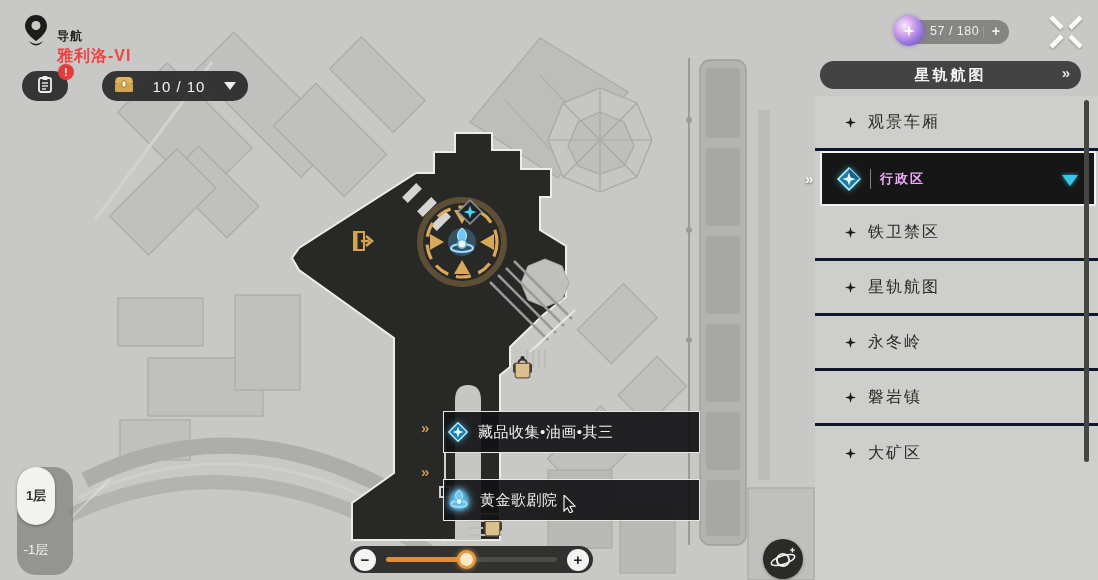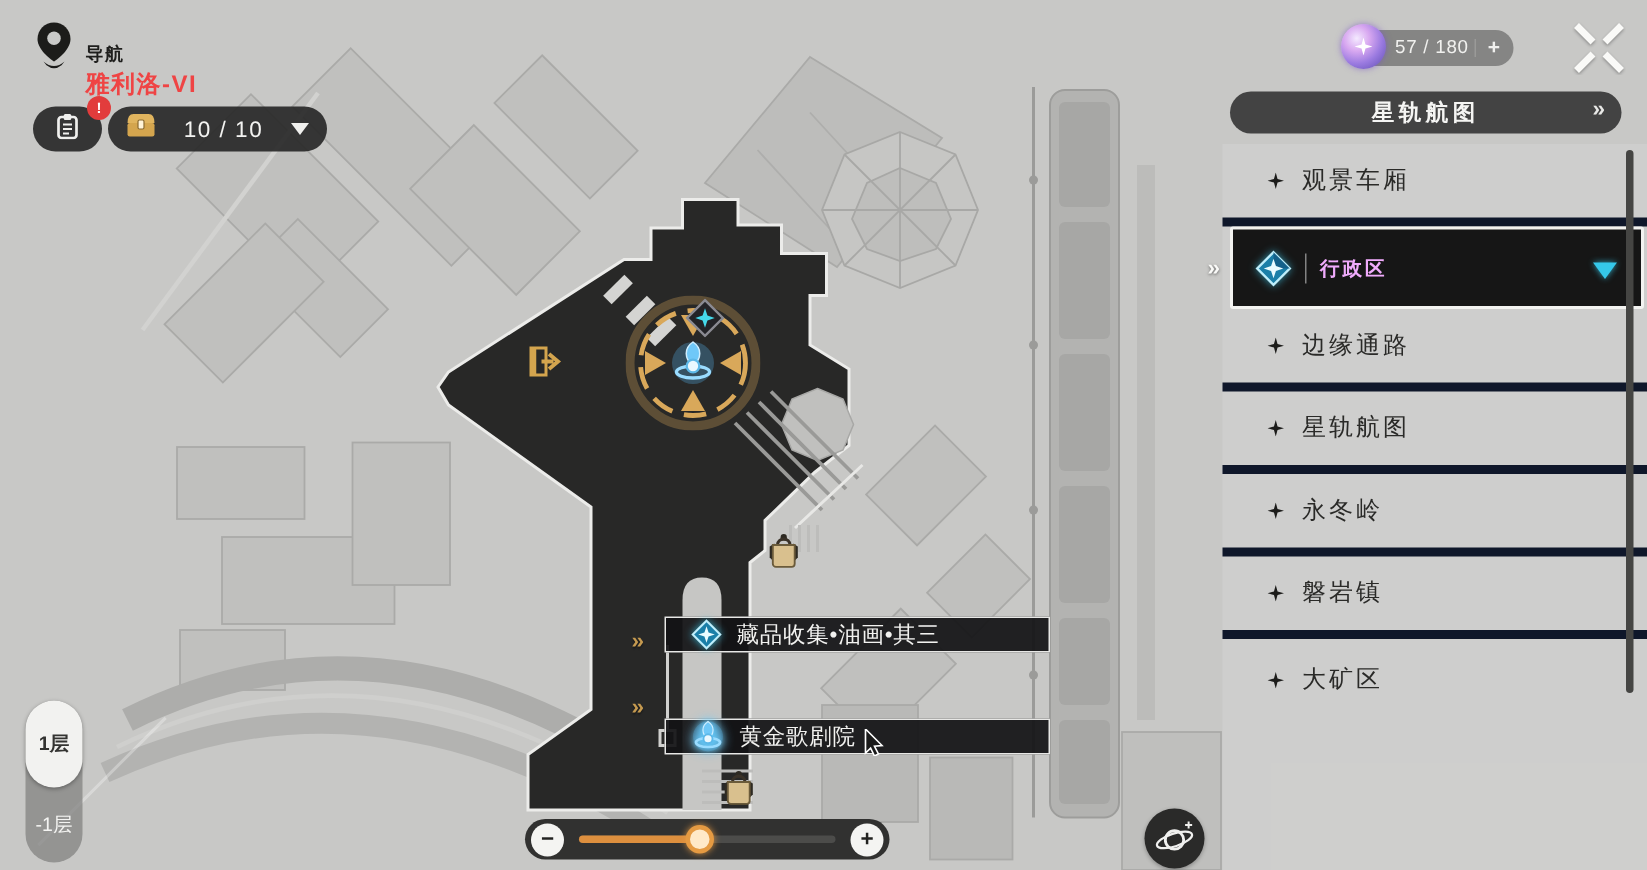--- a/index.html
+++ b/index.html
@@ -15,59 +15,59 @@
   
   .nav-head{left:24px;top:14px;display:flex;gap:9px;align-items:flex-start;}
   .nav-texts{display:flex;flex-direction:column;gap:1px;padding-top:1px;}
   .nav-small{font-size:12px;font-weight:bold;color:#1f1f1d;letter-spacing:1px;margin-top:13px;}
   .nav-world{font-size:16px;font-weight:bold;color:#ef4444;letter-spacing:1px;}
   
   .pill{background:rgba(40,40,40,.92);border-radius:15px;display:flex;align-items:center;color:#f2f2f0;}
   .tracker-btn{left:22px;top:71px;width:46px;height:30px;justify-content:center;}
   .badge{position:absolute;right:-6px;top:-7px;width:16px;height:16px;border-radius:50%;
          background:#e23c3c;color:#fff;font-size:10px;font-weight:bold;display:flex;align-items:center;justify-content:center;}
-  .chest-pill{left:72px;top:71px;width:146px;height:30px;padding:0 12px;box-sizing:border-box;gap:8px;}
+  .chest-pill{left:102px;top:71px;width:146px;height:30px;padding:0 12px;box-sizing:border-box;gap:8px;}
   .chest-count{font-size:15px;letter-spacing:1px;color:#f3f3f1;flex:1;text-align:center;}
   .tri-down{width:0;height:0;border-left:6px solid transparent;border-right:6px solid transparent;border-top:8px solid #f0f0ee;}
   
   .stamina-pill{left:897px;top:20px;width:112px;height:24px;border-radius:12px;background:rgba(78,78,78,.55);}
   .orb{position:absolute;left:-3px;top:-4px;width:30px;height:30px;border-radius:50%;
        background:radial-gradient(circle at 35% 32%,#f4eaff 0%,#d8a8f0 30%,#9a7ae0 60%,#5a4aae 100%);
        box-shadow:0 0 4px rgba(120,80,200,.6);display:flex;align-items:center;justify-content:center;}
   .stamina-text{position:absolute;left:33px;top:4px;font-size:12.5px;color:#f0f0ee;letter-spacing:.5px;}
   .stamina-div{position:absolute;right:25px;top:6px;width:1px;height:12px;background:#9a9a98;}
   .stamina-plus{position:absolute;right:9px;top:3px;font-size:14px;color:#f0f0ee;font-weight:bold;}
   .close-btn{left:1048px;top:14px;width:36px;height:36px;cursor:pointer;}
   
   .map-chart-btn{left:820px;top:61px;width:261px;height:28px;border-radius:14px;background:rgba(52,52,52,.9);
       display:flex;align-items:center;justify-content:center;color:#f5f5f3;font-size:15px;font-weight:bold;letter-spacing:3px;}
   .map-chart-chevron{position:absolute;right:13px;top:3px;font-size:15px;letter-spacing:-2px;color:#e8e8e6;font-weight:bold;}
   .side-panel{left:815px;top:96px;width:283px;height:484px;background:rgba(207,207,205,.95);}
   .region-row{position:relative;height:55px;display:flex;align-items:center;padding-left:30px;box-sizing:border-box;
-      border-bottom:6px solid #0f172a;cursor:pointer;}
+      border-bottom:3px solid #0f172a;cursor:pointer;}
   .bullet{width:11px;height:11px;margin-right:12px;display:inline-flex;}
   .region-label{font-size:16px;color:#2a2a28;letter-spacing:2px;}
   .region-row.selected{background:#161616;border:2px solid #f2f2f0;border-radius:2px;margin:0 2px 0 5px;height:55px;padding-left:14px;}
   .region-row.selected .region-label{color:#f0abfc;font-weight:bold;font-size:13px;}
   .sel-arrow{position:absolute;left:-17px;top:17px;color:#fafaf8;font-size:15px;font-weight:bold;letter-spacing:-2px;
       text-shadow:0 1px 2px rgba(0,0,0,.5);}
   .anchor-diamond{width:26px;height:26px;margin-right:8px;filter:drop-shadow(0 0 3px rgba(60,200,234,.7));}
   .sel-divider{width:1px;height:20px;background:rgba(240,240,240,.5);margin-right:9px;}
   .cyan-chevron{position:absolute;right:16px;top:22px;width:0;height:0;border-left:8px solid transparent;
       border-right:8px solid transparent;border-top:11px solid #35c8ea;filter:drop-shadow(0 0 2px rgba(53,200,234,.8));}
   .scroll-thumb{left:1084px;top:100px;width:5px;height:362px;border-radius:3px;background:#454543;}
   
-  .poi-label{position:absolute;left:443px;width:257px;height:24px;background:rgba(19,19,21,.93);
-      border:1.5px solid #e8e8e6;display:flex;align-items:center;gap:9px;padding:0 16px;box-sizing:border-box;cursor:pointer;}
+  .poi-label{position:absolute;left:443px;width:257px;height:42px;background:rgba(19,19,21,.93);
+      border:1.5px solid #e8e8e6;display:flex;align-items:center;gap:9px;padding:0 3px;box-sizing:border-box;cursor:pointer;}
   .poi-text{font-size:15px;color:#f2f2f0;letter-spacing:.5px;white-space:nowrap;}
   .gold-chevron{position:absolute;color:#c59a50;font-size:15px;font-weight:bold;letter-spacing:-2px;
       text-shadow:0 1px 1px rgba(0,0,0,.35);}
   .anchor-glyph{display:inline-flex;filter:drop-shadow(0 0 4px #54c4f4) drop-shadow(0 0 2px #8ad8ff);}
   
-  .floor-pill{left:17px;top:467px;width:38px;height:108px;border-radius:19px;background:rgba(128,128,126,.72);}
+  .floor-pill{left:17px;top:467px;width:56px;height:108px;border-radius:19px;background:rgba(128,128,126,.72);}
   .floor-current{position:absolute;left:0;top:0;width:38px;height:58px;border-radius:19px;background:#f2f2f0;
       box-shadow:0 1px 3px rgba(0,0,0,.35);display:flex;align-items:center;justify-content:center;
       font-size:13px;font-weight:bold;color:#333331;cursor:pointer;}
   .floor-other{position:absolute;left:0;bottom:0;width:38px;height:50px;display:flex;align-items:center;justify-content:center;
       font-size:13px;color:#f4f4f2;cursor:pointer;}
   
   .zoom-bar{left:350px;top:546px;width:243px;height:27px;border-radius:14px;background:#313130;}
   .zoom-btn{position:absolute;top:2.5px;width:22px;height:22px;border-radius:50%;background:#f4f4f2;color:#222220;
       display:flex;align-items:center;justify-content:center;font-size:15px;font-weight:bold;cursor:pointer;line-height:1;}
   .zoom-track{position:absolute;left:36px;top:11px;width:171px;height:5px;border-radius:3px;background:#4c4c4a;}
@@ -353,21 +353,21 @@
     <span class="cyan-chevron"></span>
   </div>
 
 
   <div class="region-row">
     <span class="bullet">
       <svg width="11" height="11" viewBox="0 0 11 11">
           <path d="M5.5 0 L6.7 4.3 L11 5.5 L6.7 6.7 L5.5 11 L4.3 6.7 L0 5.5 L4.3 4.3 Z" fill="#1c1c1a"></path>
         </svg>
     </span>
-    <span class="region-label">边缘通路</span>
+    <span class="region-label">铁卫禁区</span>
   </div>
 
   <div class="region-row">
     <span class="bullet">
       <svg width="11" height="11" viewBox="0 0 11 11">
           <path d="M5.5 0 L6.7 4.3 L11 5.5 L6.7 6.7 L5.5 11 L4.3 6.7 L0 5.5 L4.3 4.3 Z" fill="#1c1c1a"></path>
         </svg>
     </span>
     <span class="region-label">星轨航图</span>
   </div>

